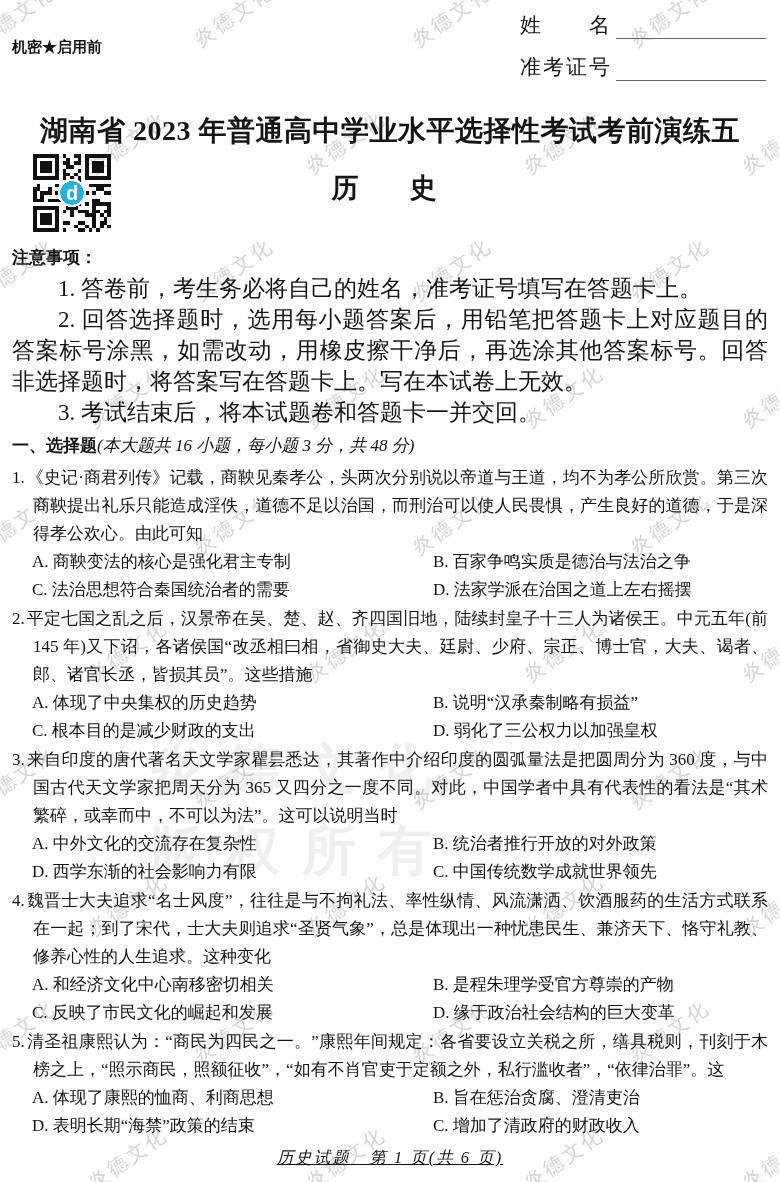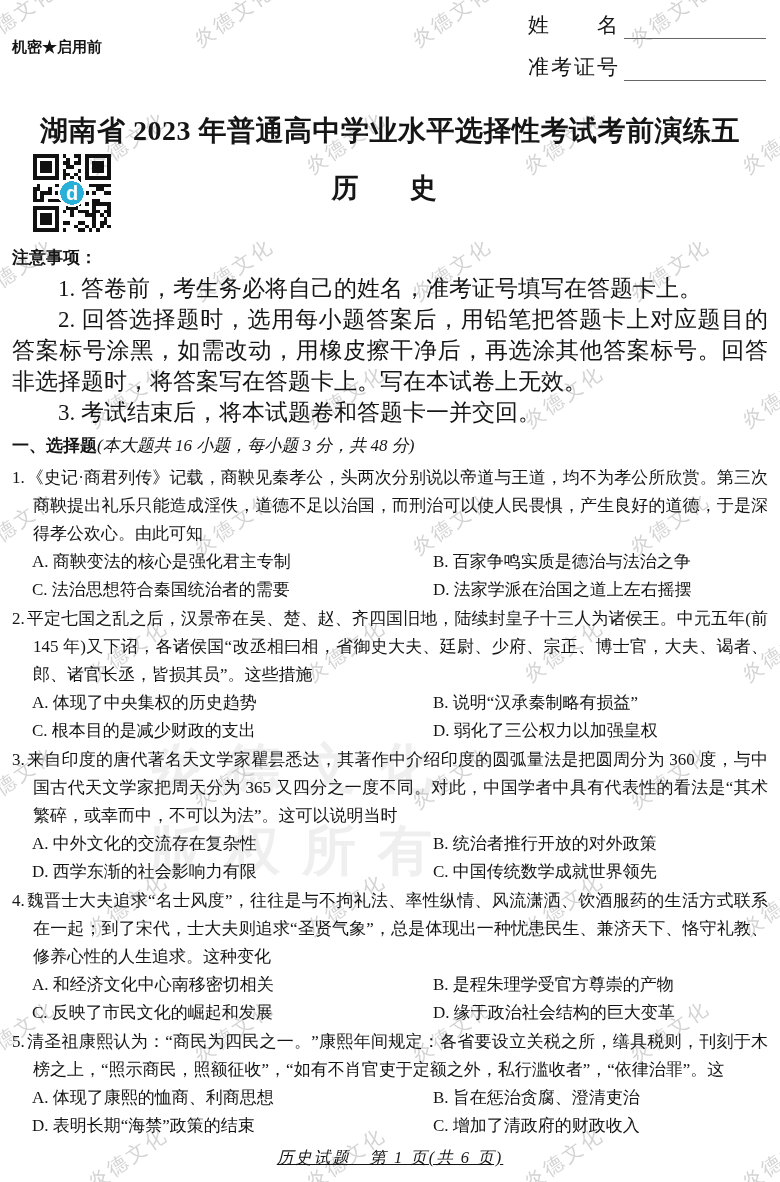--- a/index.html
+++ b/index.html
@@ -33,21 +33,21 @@
   .content { position:relative; z-index:1; }
   
   .hdr { position:relative; height:100px; }
   .secret {
     position:absolute; left:0; top:30px;
     font-family:"Liberation Sans", sans-serif;
     font-weight:bold; font-size:15px;
   }
   .fields { position:absolute; right:2px; top:4px; width:246px; }
   .frow { display:flex; align-items:flex-end; margin-bottom:15px; }
-  .flabel { font-size:21px; line-height:27px; white-space:pre; letter-spacing:2px;margin-left:8px; }
+  .flabel { font-size:21px; line-height:27px; white-space:pre; letter-spacing:2px; }
   .fline { flex:1; border-bottom:1.5px solid #666; height:27px; margin-left:4px; min-width:60px; }
   
   .title {
     margin:4px 0 0 0; text-align:center;
     font-size:28px; font-weight:bold; line-height:38px; letter-spacing:0.5px;
   }
   .subject-row { position:relative; height:94px; }
   .qr { position:absolute; left:21px; top:4px; width:78px; height:78px; }
   .subject {
     margin:0; text-align:center; padding-top:20px;

